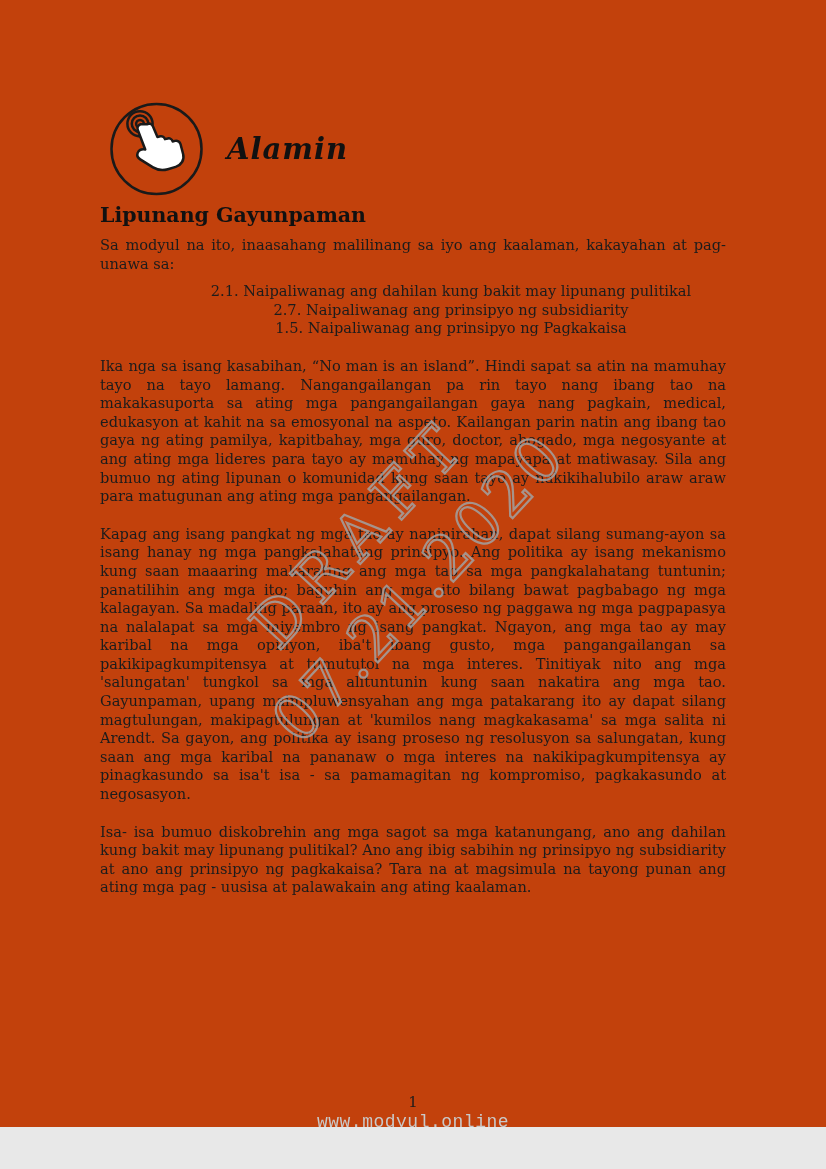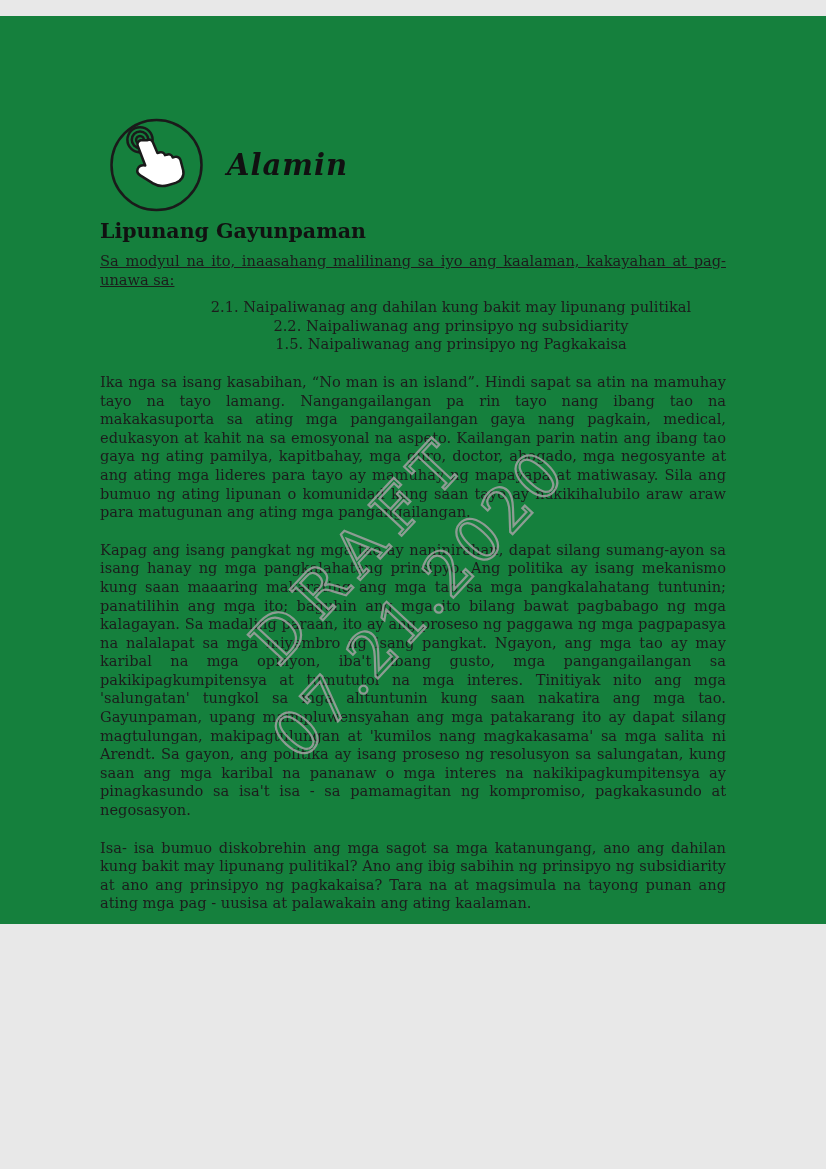--- a/index.html
+++ b/index.html
@@ -1,22 +1,22 @@
 <!DOCTYPE html>
 <html><head>
 <meta charset="utf-8">
 <style>
   * { margin: 0; padding: 0; box-sizing: border-box; }
   html, body { background: #e8e8e8; }
   .page {
     position: relative;
     width: 826px;
-    height: 908px;
-    margin: 16px auto;
-    background: #15803d;
+    height: 1127px;
+    margin: 0 auto;
+    background: #c2410c;
     font-family: "DejaVu Serif", "Liberation Serif", serif;
     color: #1c1c1c;
     overflow: hidden;
   }
   .content {
     position: absolute;
     left: 100px;
     right: 100px;
     top: 0;
   }
@@ -41,21 +41,21 @@
     margin-top: 5px;
     color: #111;
   }
   .body-text {
     font-size: 14.6px;
     line-height: 18.6px;
     text-align: justify;
     margin-top: 9px;
   }
   p.para { margin-top: 19px; }
-  p.para-first { margin-top: 9px; text-decoration: underline; }
+  p.para-first { margin-top: 9px; }
   ol.objectives {
     list-style: none;
     padding-left: 76px;
     margin-bottom: 6px;
   }
   ol.objectives li { text-align: center; }
   .watermark {
     position: absolute;
     left: 135px;
     top: 325px;
@@ -120,21 +120,21 @@
       </span>
       <h1 class="section-title">Alamin</h1>
     </div>
 
     <h2 class="topic-title">Lipunang Gayunpaman</h2>
 
     <p class="body-text para-first">Sa modyul na ito, inaasahang malilinang sa iyo ang kaalaman, kakayahan at pag-unawa sa:</p>
 
     <ol class="objectives body-text">
       <li>2.1. Naipaliwanag ang dahilan kung bakit may lipunang pulitikal</li>
-      <li>2.2. Naipaliwanag ang prinsipyo ng subsidiarity</li>
+      <li>2.7. Naipaliwanag ang prinsipyo ng subsidiarity</li>
       <li>1.5. Naipaliwanag ang prinsipyo ng Pagkakaisa</li>
     </ol>
 
     <p class="body-text para">Ika nga sa isang kasabihan, “No man is an island”. Hindi sapat sa atin na mamuhay tayo na tayo lamang. Nangangailangan pa rin tayo nang ibang tao na makakasuporta sa ating mga pangangailangan gaya nang pagkain, medical, edukasyon at kahit na sa emosyonal na aspeto. Kailangan parin natin ang ibang tao gaya ng ating pamilya, kapitbahay, mga guro, doctor, abogado, mga negosyante at ang ating mga lideres para tayo ay mamuhay ng mapayapa at matiwasay. Sila ang bumuo ng ating lipunan o komunidad kung saan tayo ay nakikihalubilo araw araw para matugunan ang ating mga pangangailangan.</p>
     <p class="body-text para">Kapag ang isang pangkat ng mga tao ay naninirahan, dapat silang sumang-ayon sa isang hanay ng mga pangkalahatang prinsipyo. Ang politika ay isang mekanismo kung saan maaaring makarating ang mga tao sa mga pangkalahatang tuntunin; panatilihin ang mga ito; baguhin ang mga ito bilang bawat pagbabago ng mga kalagayan. Sa madaling paraan, ito ay ang proseso ng paggawa ng mga pagpapasya na nalalapat sa mga miyembro ng isang pangkat. Ngayon, ang mga tao ay may karibal na mga opinyon, iba't ibang gusto, mga pangangailangan sa pakikipagkumpitensya at tumututol na mga interes. Tinitiyak nito ang mga 'salungatan' tungkol sa mga alituntunin kung saan nakatira ang mga tao. Gayunpaman, upang maimpluwensyahan ang mga patakarang ito ay dapat silang magtulungan, makipagtulungan at 'kumilos nang magkakasama' sa mga salita ni Arendt. Sa gayon, ang politika ay isang proseso ng resolusyon sa salungatan, kung saan ang mga karibal na pananaw o mga interes na nakikipagkumpitensya ay pinagkasundo sa isa't isa - sa pamamagitan ng kompromiso, pagkakasundo at negosasyon.</p>
     <p class="body-text para">Isa- isa bumuo diskobrehin ang mga sagot sa mga katanungang, ano ang dahilan kung bakit may lipunang pulitikal? Ano ang ibig sabihin ng prinsipyo ng subsidiarity at ano ang prinsipyo ng pagkakaisa? Tara na at magsimula na tayong punan ang ating mga pag - uusisa at palawakain ang ating kaalaman.</p>
 
   </div>
 
   <svg class="watermark" viewBox="0 0 530 490" width="530" height="490" aria-hidden="true">

